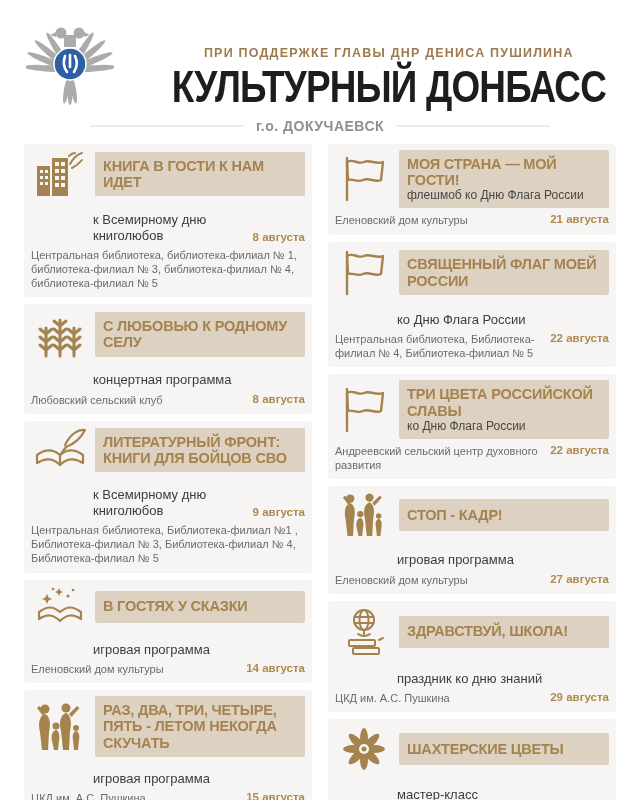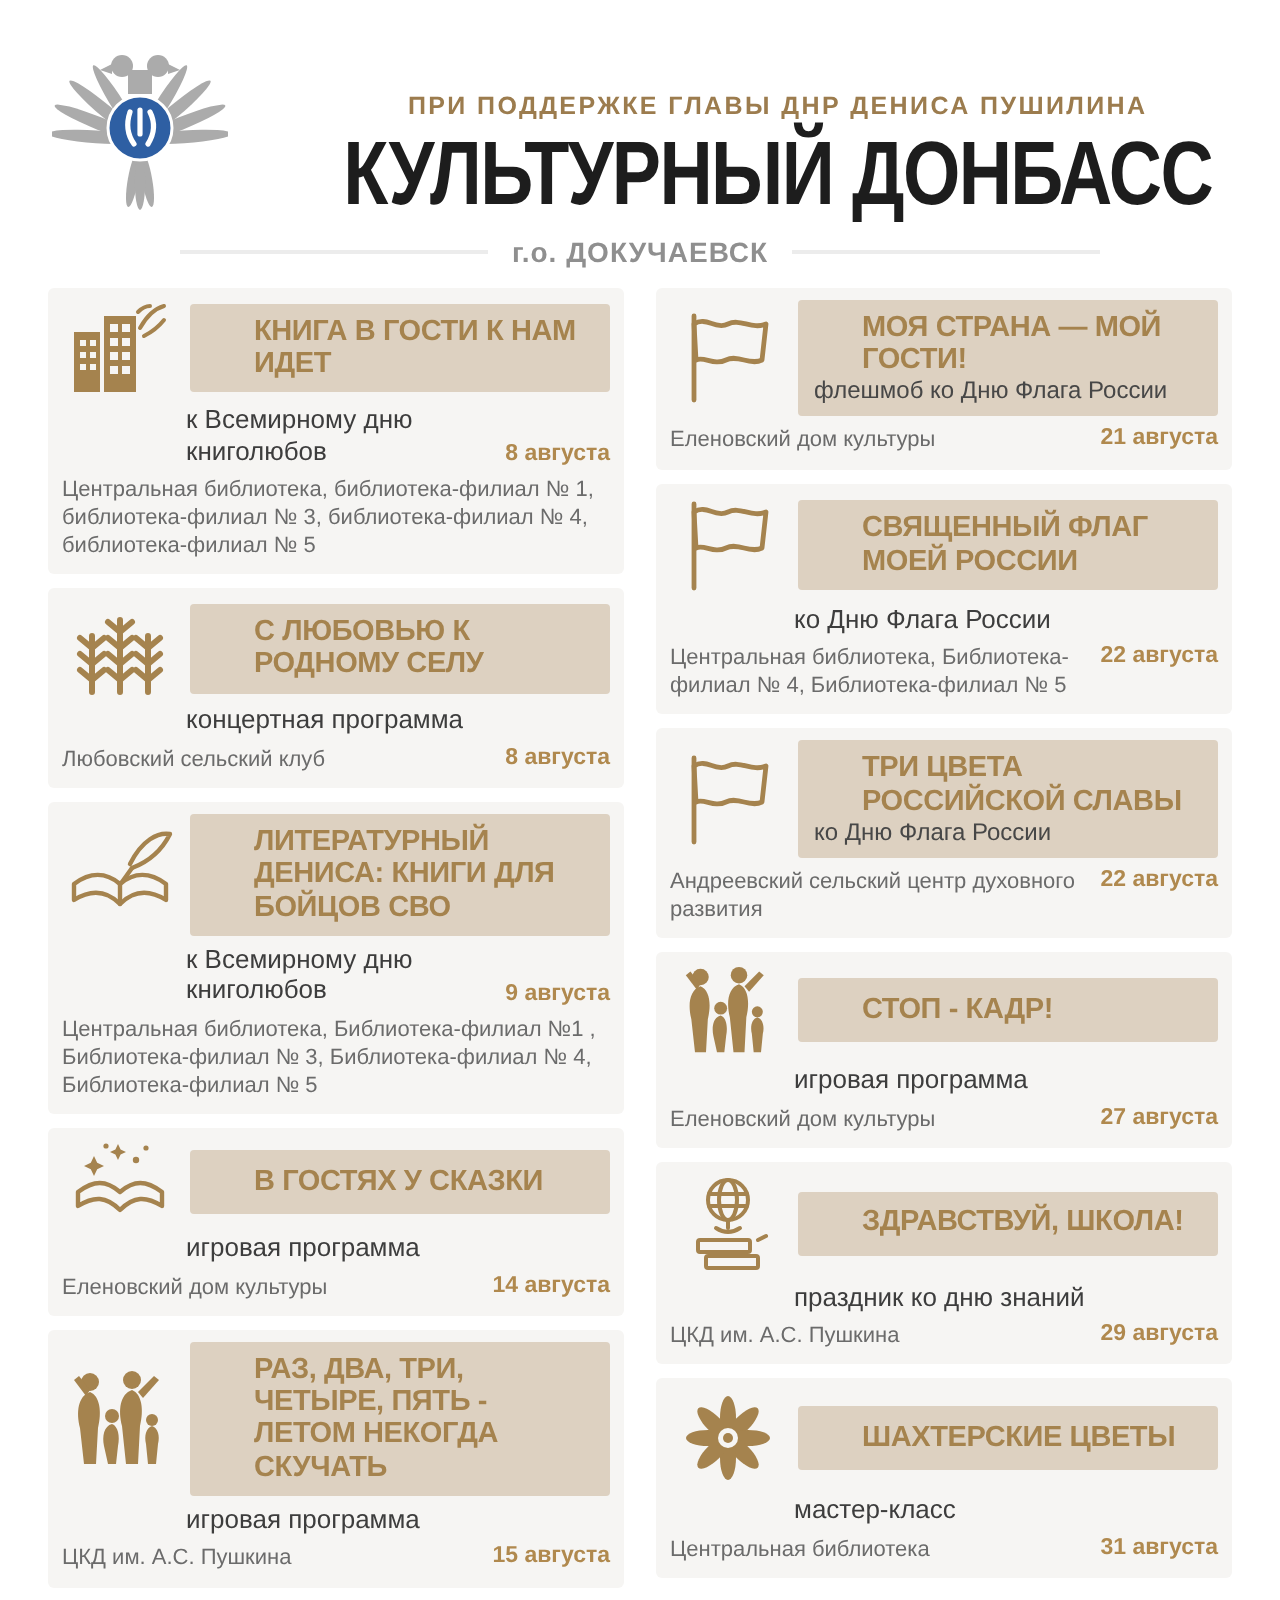--- a/index.html
+++ b/index.html
@@ -19,24 +19,24 @@
 
   
   .main { display:flex; gap:16px; padding:10px 24px 0 24px; }
   .col { flex:1; display:flex; flex-direction:column; gap:7px; }
 
   .card { background:#f6f5f3; border-radius:3px; padding:6px 7px 7px; }
   .card-top { display:flex; gap:6px; align-items:center; }
   .icon-wrap { flex:0 0 58px; display:flex; justify-content:center; align-items:center; }
   .title-box { background:#ddd1c1; flex:1; padding:6px 8px; border-radius:2px; min-height:32px;
     display:flex; flex-direction:column; justify-content:center; }
-  .ev-title { color:#a5834e; font-weight:bold; font-size:14.5px; line-height:1.12; letter-spacing:-0.2px;margin-left:24px; }
+  .ev-title { color:#a5834e; font-weight:bold; font-size:14.5px; line-height:1.12; letter-spacing:-0.2px; }
   .inbox-desc { color:#474747; font-weight:normal; font-size:12px; letter-spacing:0; }
   .desc-row { display:flex; justify-content:space-between; align-items:flex-end; gap:6px;
-    padding-left:62px; margin-top:4px; }
+    padding-left:62px; margin-top:14px; }
   .desc { color:#3d3d3d; font-size:13px; line-height:1.2; }
   .date { color:#b0894e; font-size:11.5px; font-weight:bold; white-space:nowrap; }
   .meta-row { display:flex; justify-content:space-between; align-items:flex-start; gap:8px; margin-top:5px; }
   .venue { color:#6b6b6b; font-size:11px; line-height:1.28; }
   svg { display:block; }
 </style>
 </head>
 <body>
 
 <div class="header">
@@ -157,21 +157,21 @@
       <div class="card-top">
         <div class="icon-wrap">
           <svg width="54" height="46" viewBox="0 0 54 46" stroke="#a5834e" fill="none" stroke-width="2.2" stroke-linecap="round" stroke-linejoin="round">
             <path d="M4 28 C12 22 20 22 27 28 C34 22 42 22 50 28 L50 36 C42 31 34 31 27 38 C20 31 12 31 4 36 Z"></path>
             <path d="M27 28 V38"></path>
             <path d="M32 18 C38 6 46 2 52 3 C48 11 41 17 33 20"></path>
             <path d="M33 20 L28 27"></path>
           </svg>
         </div>
         <div class="title-box">
-          <span class="ev-title">ЛИТЕРАТУРНЫЙ ДЕНИСА: КНИГИ ДЛЯ БОЙЦОВ СВО</span>
+          <span class="ev-title">ЛИТЕРАТУРНЫЙ ФРОНТ: КНИГИ ДЛЯ БОЙЦОВ СВО</span>
         </div>
       </div>
       <div class="desc-row">
         <span class="desc">к Всемирному дню книголюбов</span>
         <span class="date">9 августа</span>
       </div>
       <div class="meta-row">
         <span class="venue">Центральная библиотека,  Библиотека-филиал №1 , Библиотека-филиал № 3, Библиотека-филиал № 4, Библиотека-филиал № 5</span>
       </div>
     </div>

